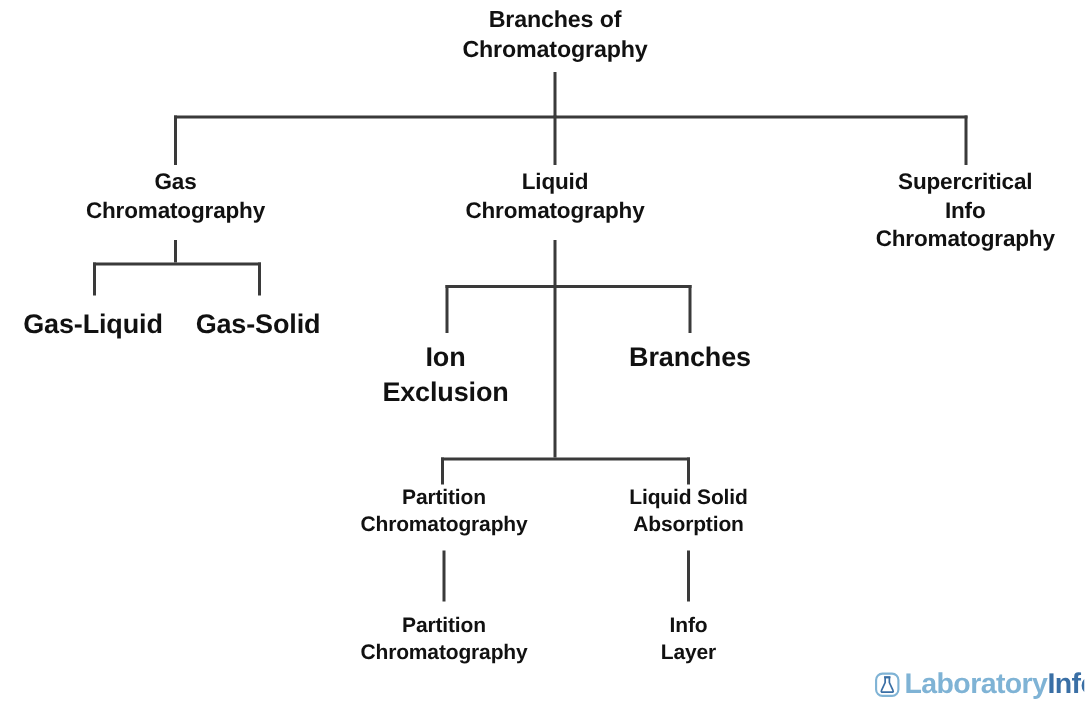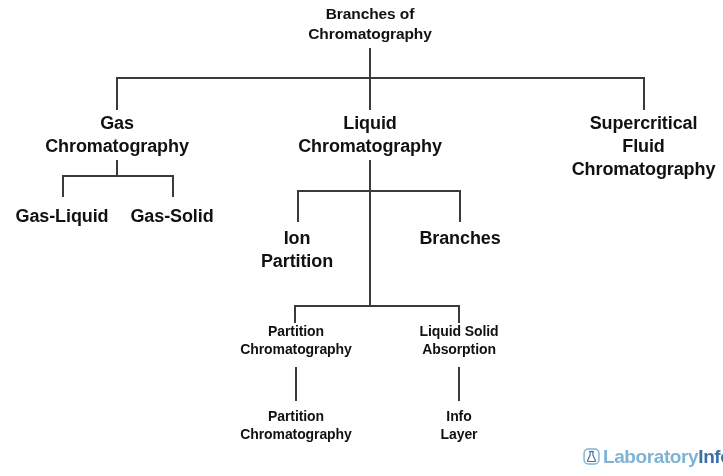--- a/index.html
+++ b/index.html
@@ -24,21 +24,21 @@
     font-weight: bold;
     font-family: "Liberation Sans", sans-serif;
     line-height: 1.28;
     white-space: pre-line;
     letter-spacing: -0.1px;
   }
   .node-title {
     font-size: 15.5px;
   }
   .node-l2 {
-    font-size: 18px;
+    font-size: 15px;
   }
   .node-l3 {
     font-size: 18px;
   }
   .node-l4 {
     font-size: 14px;
   }
   .node-l5 {
     font-size: 14px;
   }
@@ -95,39 +95,39 @@
   <div class="vline" style="left:369px; top:77px; height:33px;"></div>
   <div class="vline" style="left:643px; top:77px; height:33px;"></div>
 
   <div class="node node-l2" style="left:27px; top:112px; width:180px;">Gas
 Chromatography</div>
 
   <div class="node node-l2" style="left:280px; top:112px; width:180px;">Liquid
 Chromatography</div>
 
   <div class="node node-l2" style="left:566px; top:112px; width:155px;">Supercritical
-Fluid
+Info
 Chromatography</div>
 
   <div class="vline" style="left:116px; top:160px; height:15px;"></div>
   <div class="hline" style="left:62px; top:175px; width:112px;"></div>
   <div class="vline" style="left:62px; top:175px; height:22px;"></div>
   <div class="vline" style="left:172px; top:175px; height:22px;"></div>
 
   <div class="node node-l3" style="left:2px; top:205px; width:120px;">Gas-Liquid</div>
 
   <div class="node node-l3" style="left:112px; top:205px; width:120px;">Gas-Solid</div>
 
   <div class="vline" style="left:369px; top:160px; height:30px;"></div>
   <div class="hline" style="left:297px; top:190px; width:164px;"></div>
   <div class="vline" style="left:297px; top:190px; height:32px;"></div>
   <div class="vline" style="left:459px; top:190px; height:32px;"></div>
 
   <div class="node node-l3" style="left:237px; top:227px; width:120px;">Ion
-Partition</div>
+Exclusion</div>
 
   <div class="node node-l3" style="left:400px; top:227px; width:120px;">Branches</div>
 
   <div class="vline" style="left:369px; top:190px; height:115px;"></div>
   <div class="hline" style="left:294px; top:305px; width:166px;"></div>
   <div class="vline" style="left:294px; top:305px; height:18px;"></div>
   <div class="vline" style="left:458px; top:305px; height:18px;"></div>
 
   <div class="node node-l4" style="left:222px; top:323px; width:148px;">Partition
 Chromatography</div>

